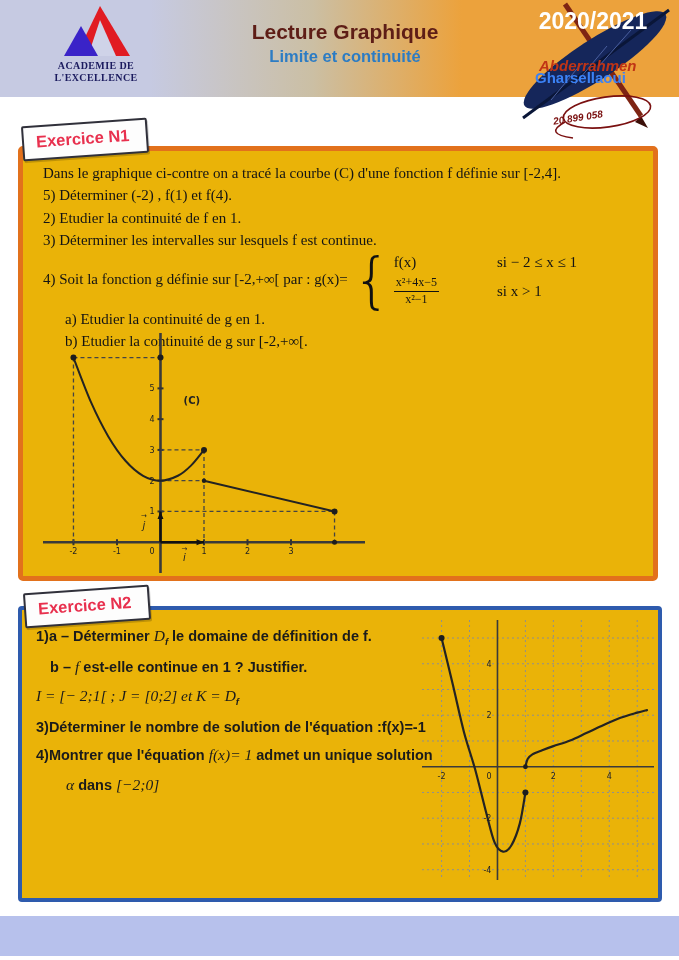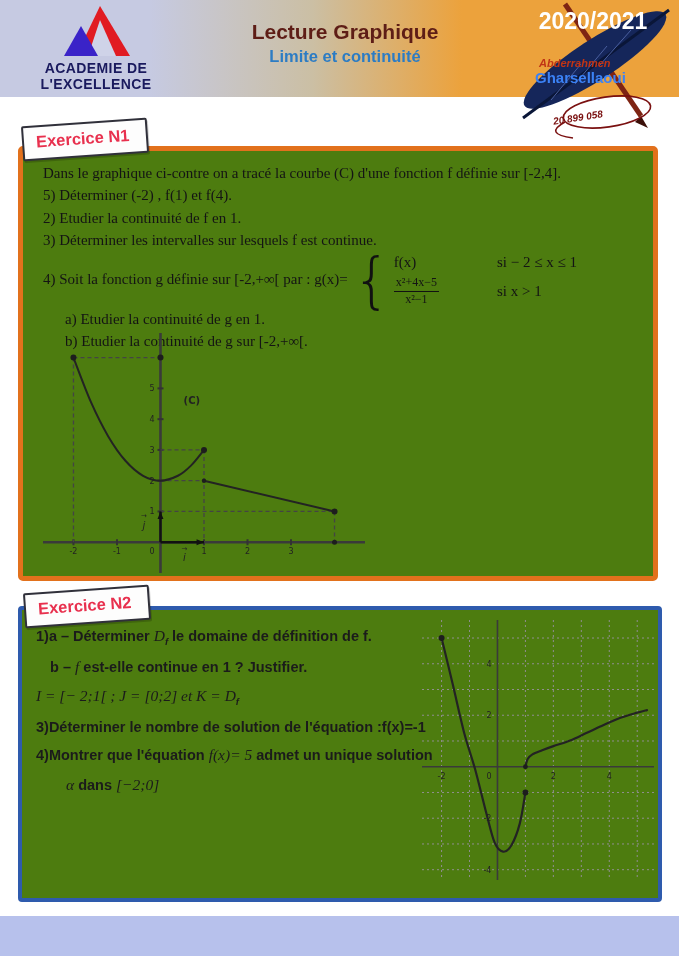--- a/index.html
+++ b/index.html
@@ -3,42 +3,42 @@
 <meta charset="utf-8">
 <style>
   html,body{margin:0;padding:0;}
   body{width:679px;height:960px;background:#ffffff;position:relative;overflow:hidden;
        font-family:"Liberation Sans", sans-serif;}
   
   .header{position:absolute;left:0;top:0;width:679px;height:97px;
           background:linear-gradient(90deg,#c6cae2 0%,#c6cae2 22%,#cbbfa4 46%,#eca23c 68%,#eca23c 100%);}
   .logo-left{position:absolute;left:26px;top:4px;width:140px;height:90px;text-align:center;}
   .logo-left svg{display:block;margin:0 auto;}
-  .logo-text{font-size:14px;font-weight:bold;color:#1a1a5e;line-height:1.15;letter-spacing:0.4px;}
+  .logo-text{font-size:10px;font-weight:bold;color:#1a1a5e;line-height:1.15;letter-spacing:0.4px;font-family:Liberation Serif, serif;}
   .titles{position:absolute;left:195px;top:20px;width:300px;text-align:center;}
   .title{font-size:21px;font-weight:bold;color:#5e1d16;}
   .subtitle{font-size:16.5px;font-weight:bold;color:#2c7cc4;margin-top:3px;}
   .years{position:absolute;left:528px;top:8px;width:130px;text-align:center;
          color:#ffffff;font-weight:bold;font-size:23px;z-index:7;}
   
   .quill{position:absolute;left:495px;top:0;width:184px;height:148px;z-index:5;}
   .quill svg{position:absolute;left:0;top:0;}
   .sig1{position:absolute;left:44px;top:57px;color:#c03415;font-style:italic;font-weight:bold;
-        font-size:11px;z-index:6;}
+        font-size:15px;z-index:6;}
   .sig2{position:absolute;left:40px;top:69px;color:#3b82f6;font-weight:bold;font-size:15px;z-index:6;}
   .phone{position:absolute;left:58px;top:112px;color:#7a1010;font-weight:bold;font-style:italic;
          font-size:10px;transform:rotate(-9deg);z-index:6;}
   
   .tag{position:absolute;background:#fdfdfd;border:2px solid #30303a;border-radius:2px;
        padding:5px 16px 7px 12px;transform:rotate(-4deg);z-index:6;font-weight:bold;
        font-size:16.5px;color:#e8304e;box-shadow:1px 2px 0 rgba(0,0,0,0.18);}
   .tag1{left:22px;top:122px;}
   .tag2{left:24px;top:589px;}
   
-  .box{position:absolute;background:#4d7c0f;}
+  .box{position:absolute;background:#eab308;}
   .box1{left:18px;top:146px;width:630px;height:425px;border:5px solid #e2711c;border-radius:5px;}
   .box2{left:18px;top:606px;width:636px;height:288px;border:4px solid #2e5bad;border-radius:4px;}
   
   .ex1-text{position:absolute;left:20px;top:12px;right:8px;
             font-family:"Liberation Serif", serif;font-size:15px;color:#141414;line-height:1.42;}
   .ex1-text .line{margin-bottom:1px;}
   .pwline{display:flex;align-items:center;margin:1px 0 2px 0;}
   .brace{font-size:60px;font-weight:200;line-height:54px;margin:0 3px 0 5px;
          font-family:"DejaVu Sans", sans-serif;color:#111;}
   .pw{display:grid;grid-template-columns:auto auto;column-gap:58px;row-gap:3px;
@@ -181,21 +181,21 @@
 <div class="tag tag2">
   <span>Exercice N2</span>
 </div>
 
 <section class="box box2">
   <div class="ex2-text">
     <div class="l"><span>1)a – Déterminer  </span><span class="math">D</span><span class="sub">f</span><span>  le domaine de définition de f.</span></div>
     <div class="l ml14"><span>b – </span><span class="math">f</span><span>  est-elle continue en 1  ? Justifier.</span></div>
     <div class="l"><span class="math">I = [− 2;1[ ;  J = [0;2] et  K = D</span><span class="sub">f</span></div>
     <div class="l">3)Déterminer le nombre de solution de l'équation :f(x)=-1</div>
-    <div class="l"><span>4)Montrer que l'équation  </span><span class="math">f(x)= 5</span><span>  admet un unique solution</span></div>
+    <div class="l"><span>4)Montrer que l'équation  </span><span class="math">f(x)= 1</span><span>  admet un unique solution</span></div>
     <div class="l ml30"><span class="math">α</span><span>  dans  </span><span class="math">[−2;0]</span></div>
   </div>
   <div class="graph2-wrap" id="graph2"><svg width="232" height="260">
         <line x1="19.566265060240966" y1="0" x2="19.566265060240966" y2="260" stroke="#8f8f8f" stroke-width="1" stroke-dasharray="2 3"></line>
         <line x1="47.51807228915663" y1="0" x2="47.51807228915663" y2="260" stroke="#8f8f8f" stroke-width="1" stroke-dasharray="2 3"></line>
         <line x1="103.42168674698794" y1="0" x2="103.42168674698794" y2="260" stroke="#8f8f8f" stroke-width="1" stroke-dasharray="2 3"></line>
         <line x1="131.3734939759036" y1="0" x2="131.3734939759036" y2="260" stroke="#8f8f8f" stroke-width="1" stroke-dasharray="2 3"></line>
         <line x1="159.32530120481928" y1="0" x2="159.32530120481928" y2="260" stroke="#8f8f8f" stroke-width="1" stroke-dasharray="2 3"></line>
         <line x1="187.27710843373492" y1="0" x2="187.27710843373492" y2="260" stroke="#8f8f8f" stroke-width="1" stroke-dasharray="2 3"></line>
         <line x1="215.2289156626506" y1="0" x2="215.2289156626506" y2="260" stroke="#8f8f8f" stroke-width="1" stroke-dasharray="2 3"></line>

